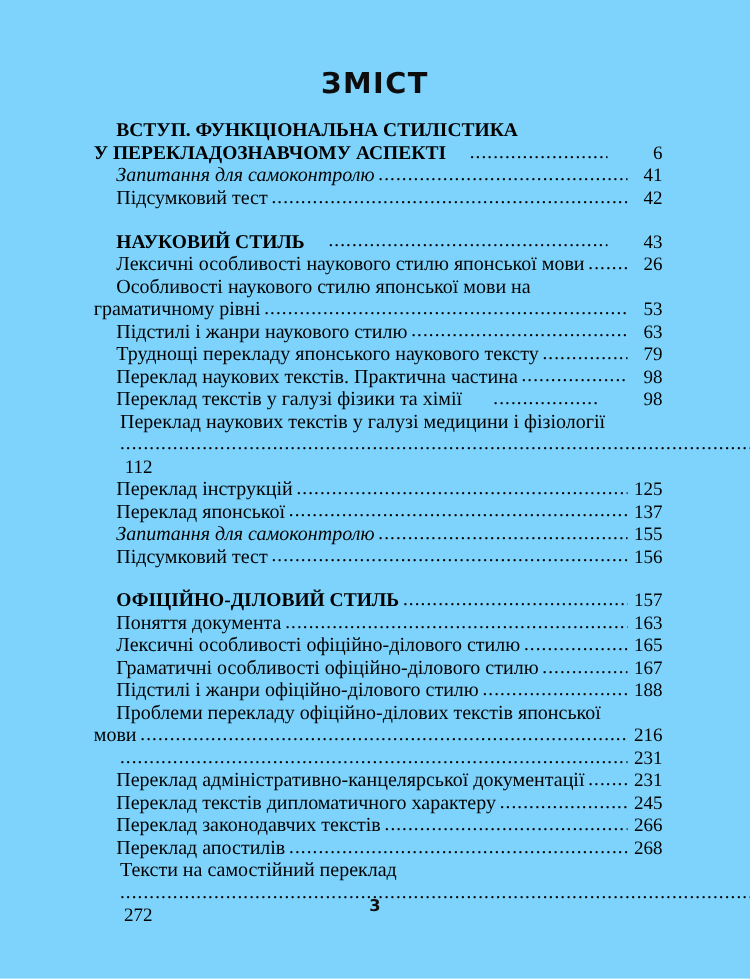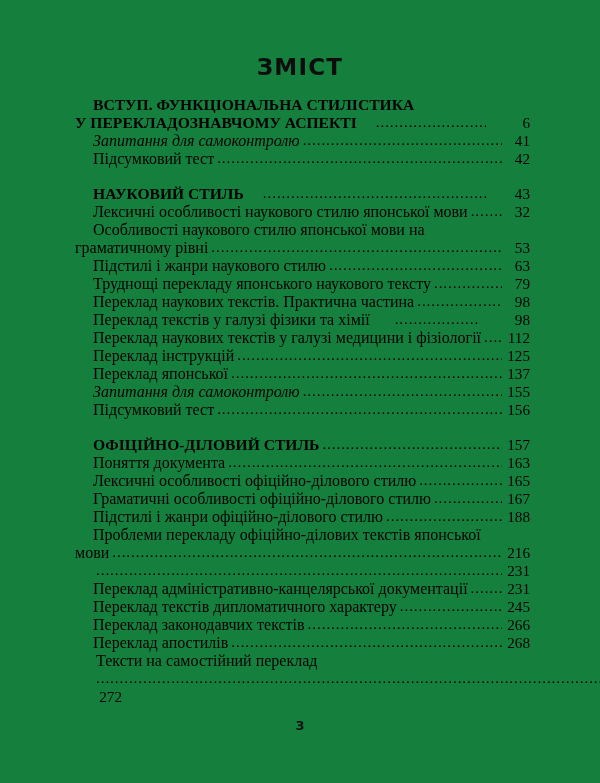--- a/index.html
+++ b/index.html
@@ -12,21 +12,21 @@
     height: 783px;
     position: relative;
     font-family: "Liberation Serif", "DejaVu Serif", serif;
     color: #000000;
     overflow: hidden;
   }
 
   .page {
     position: absolute;
     inset: 0;
-    background: #15803d;
+    background: #7dd3fc;
   }
 
   .toc-title {
     position: absolute;
     top: 54px;
     left: 0;
     width: 600px;
     text-align: center;
     font-family: "DejaVu Sans", "Liberation Sans", sans-serif;
     font-weight: bold;
@@ -133,21 +133,21 @@
         <div class="lead-line" style="padding-left: 18px; gap: 16px;">
           <span class="tail">НАУКОВИЙ СТИЛЬ</span>
           <span class="lead-dots">................................................................................................................................................................</span>
           <span class="pageno">43</span>
         </div>
       </div>
       <div class="entry-wrap">
         <div class="lead-line" style="padding-left: 18px;">
           <span class="tail">Лексичні особливості наукового стилю японської мови</span>
           <span class="lead-dots">................................................................................................................................................................</span>
-          <span class="pageno">32</span>
+          <span class="pageno">26</span>
         </div>
       </div>
       <div class="entry-wrap">
         <div style="text-indent: 18px;">Особливості наукового стилю японської мови на</div>
         <div class="lead-line" style="padding-left: 0px;">
           <span class="tail">граматичному рівні</span>
           <span class="lead-dots">................................................................................................................................................................</span>
           <span class="pageno">53</span>
         </div>
       </div>
@@ -173,21 +173,21 @@
         </div>
       </div>
       <div class="entry-wrap">
         <div class="lead-line" style="padding-left: 18px; gap: 22px;">
           <span class="tail">Переклад текстів у галузі фізики та хімії</span>
           <span class="lead-dots">................................................................................................................................................................</span>
           <span class="pageno">98</span>
         </div>
       </div>
       <div class="entry-wrap">
-        <div class="lead-line" style="padding-left: 18px;">
+        <div class="lead-line" style="padding-left: 18px; flex-direction: column;">
           <span class="tail">Переклад наукових текстів у галузі медицини і фізіології</span>
           <span class="lead-dots">................................................................................................................................................................</span>
           <span class="pageno">112</span>
         </div>
       </div>
       <div class="entry-wrap">
         <div class="lead-line" style="padding-left: 18px;">
           <span class="tail">Переклад інструкцій</span>
           <span class="lead-dots">................................................................................................................................................................</span>
           <span class="pageno">125</span>

